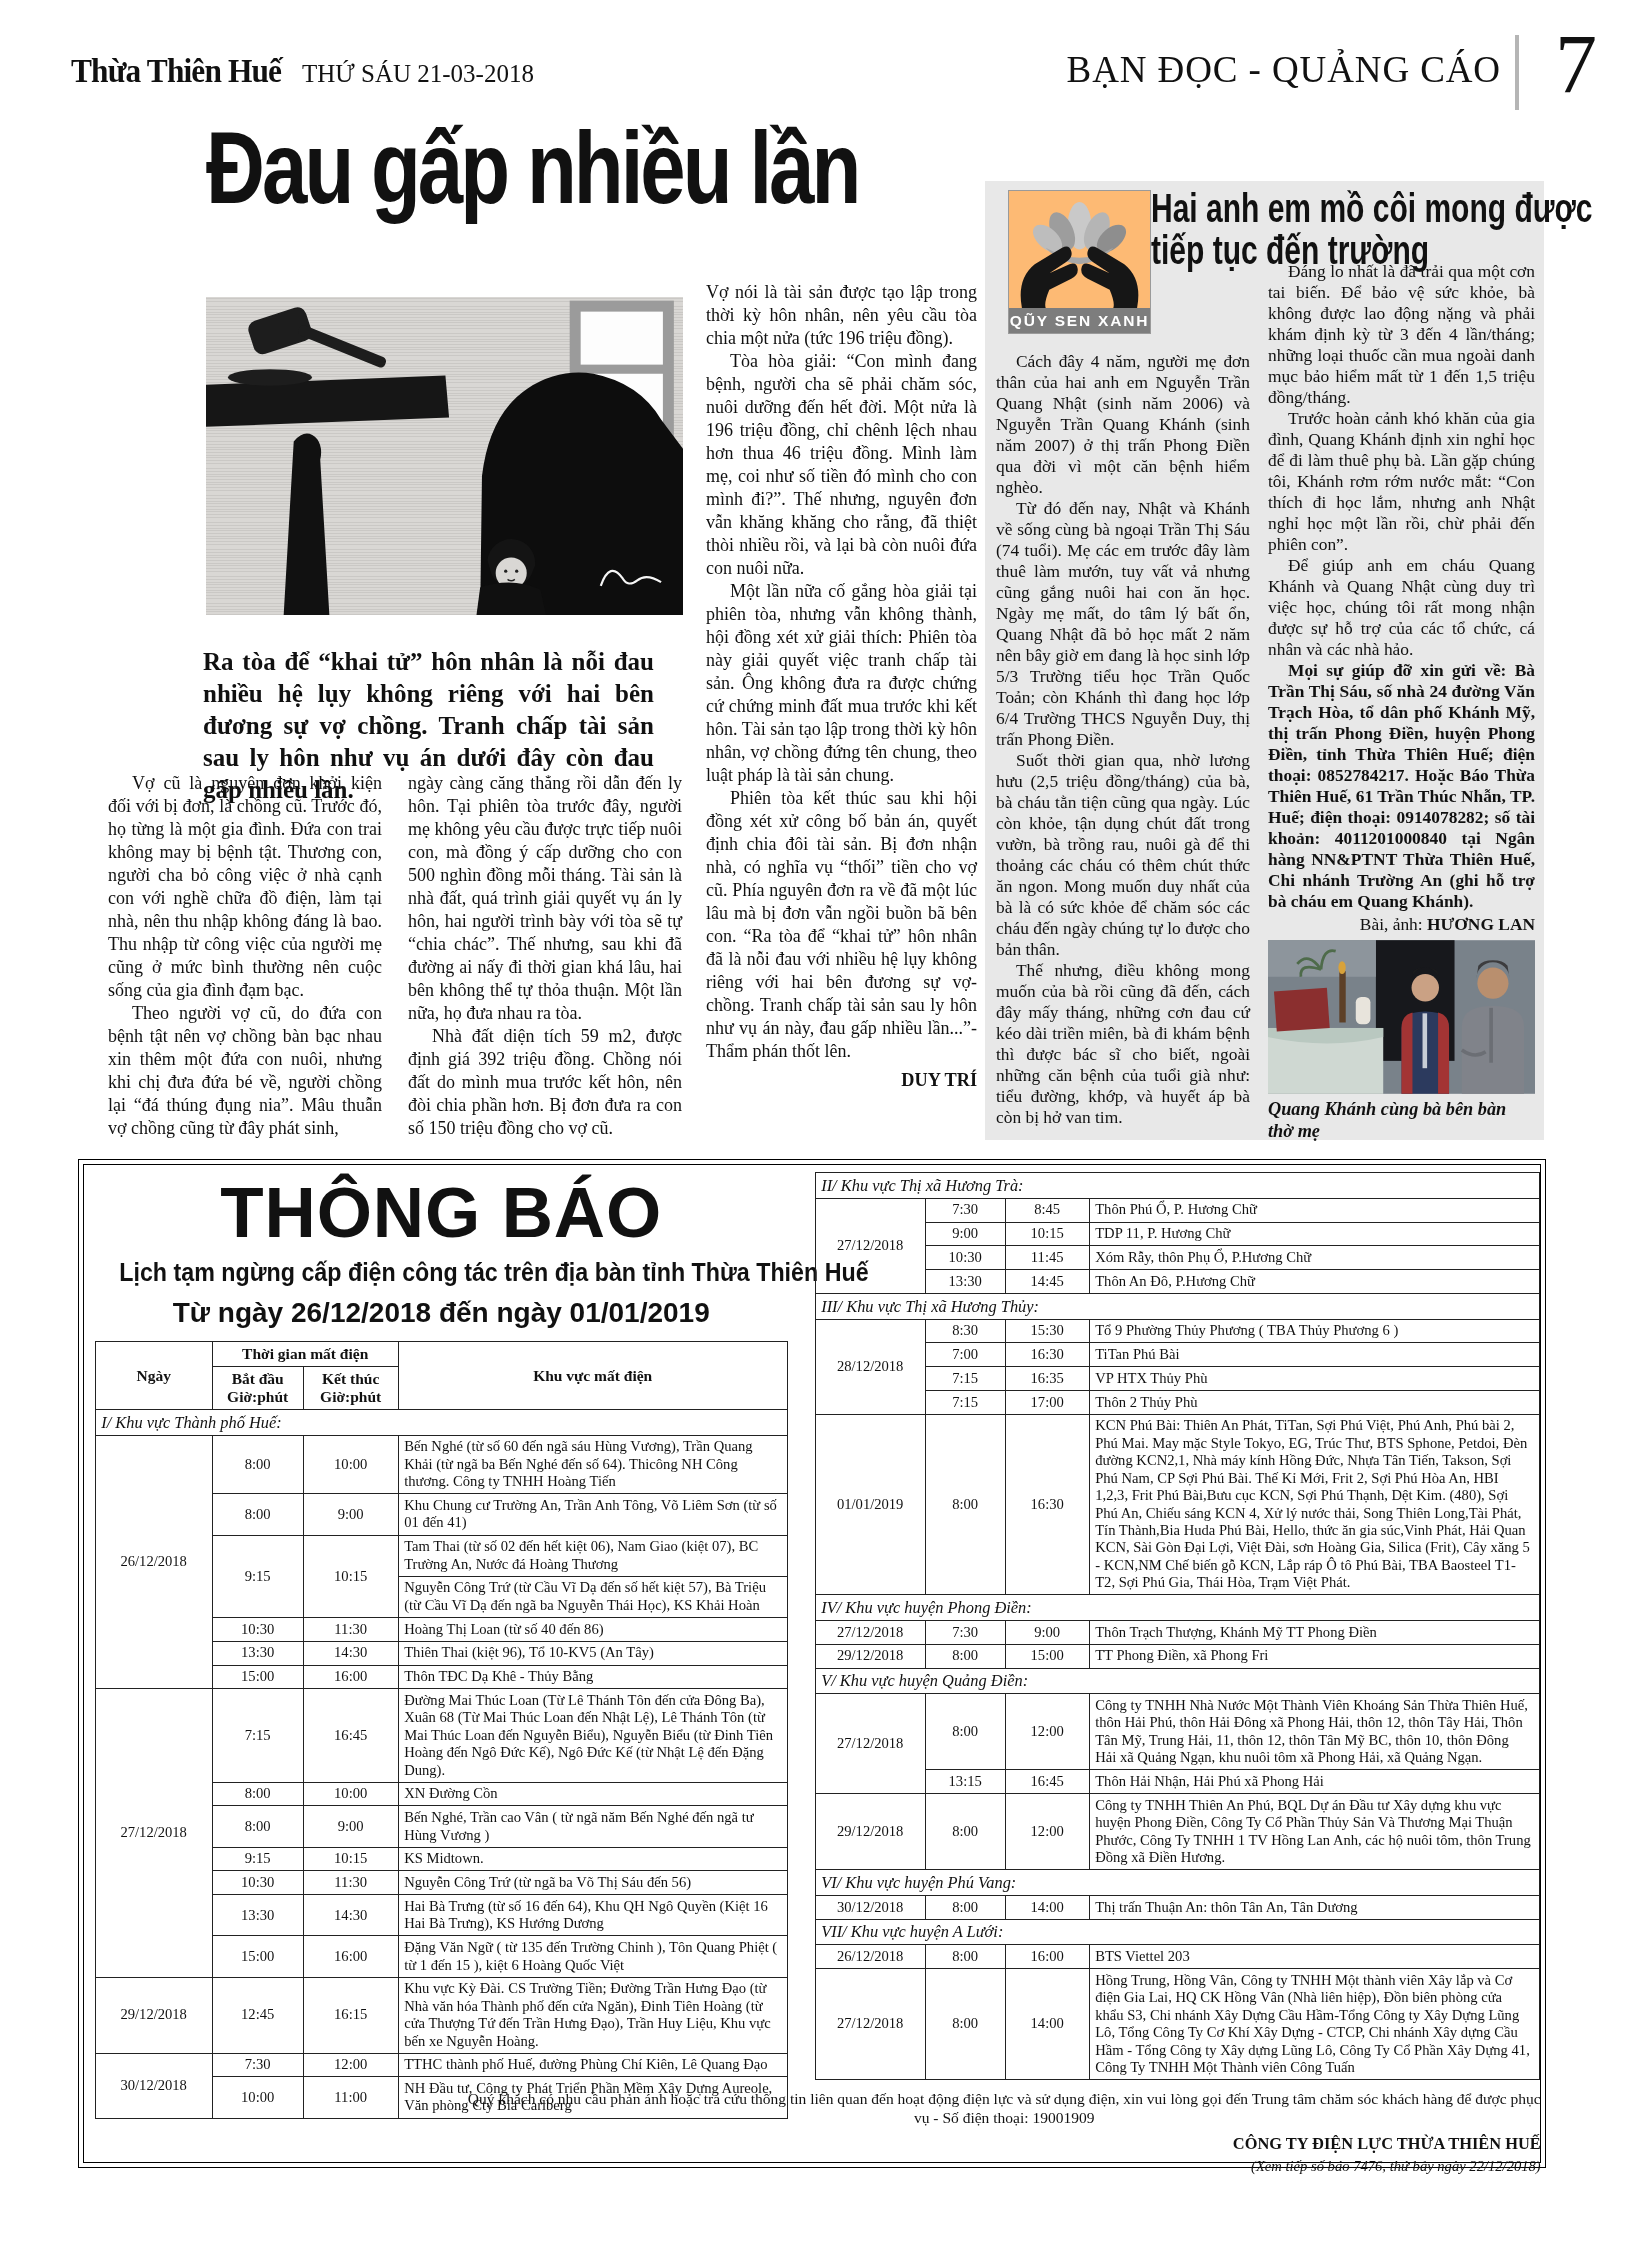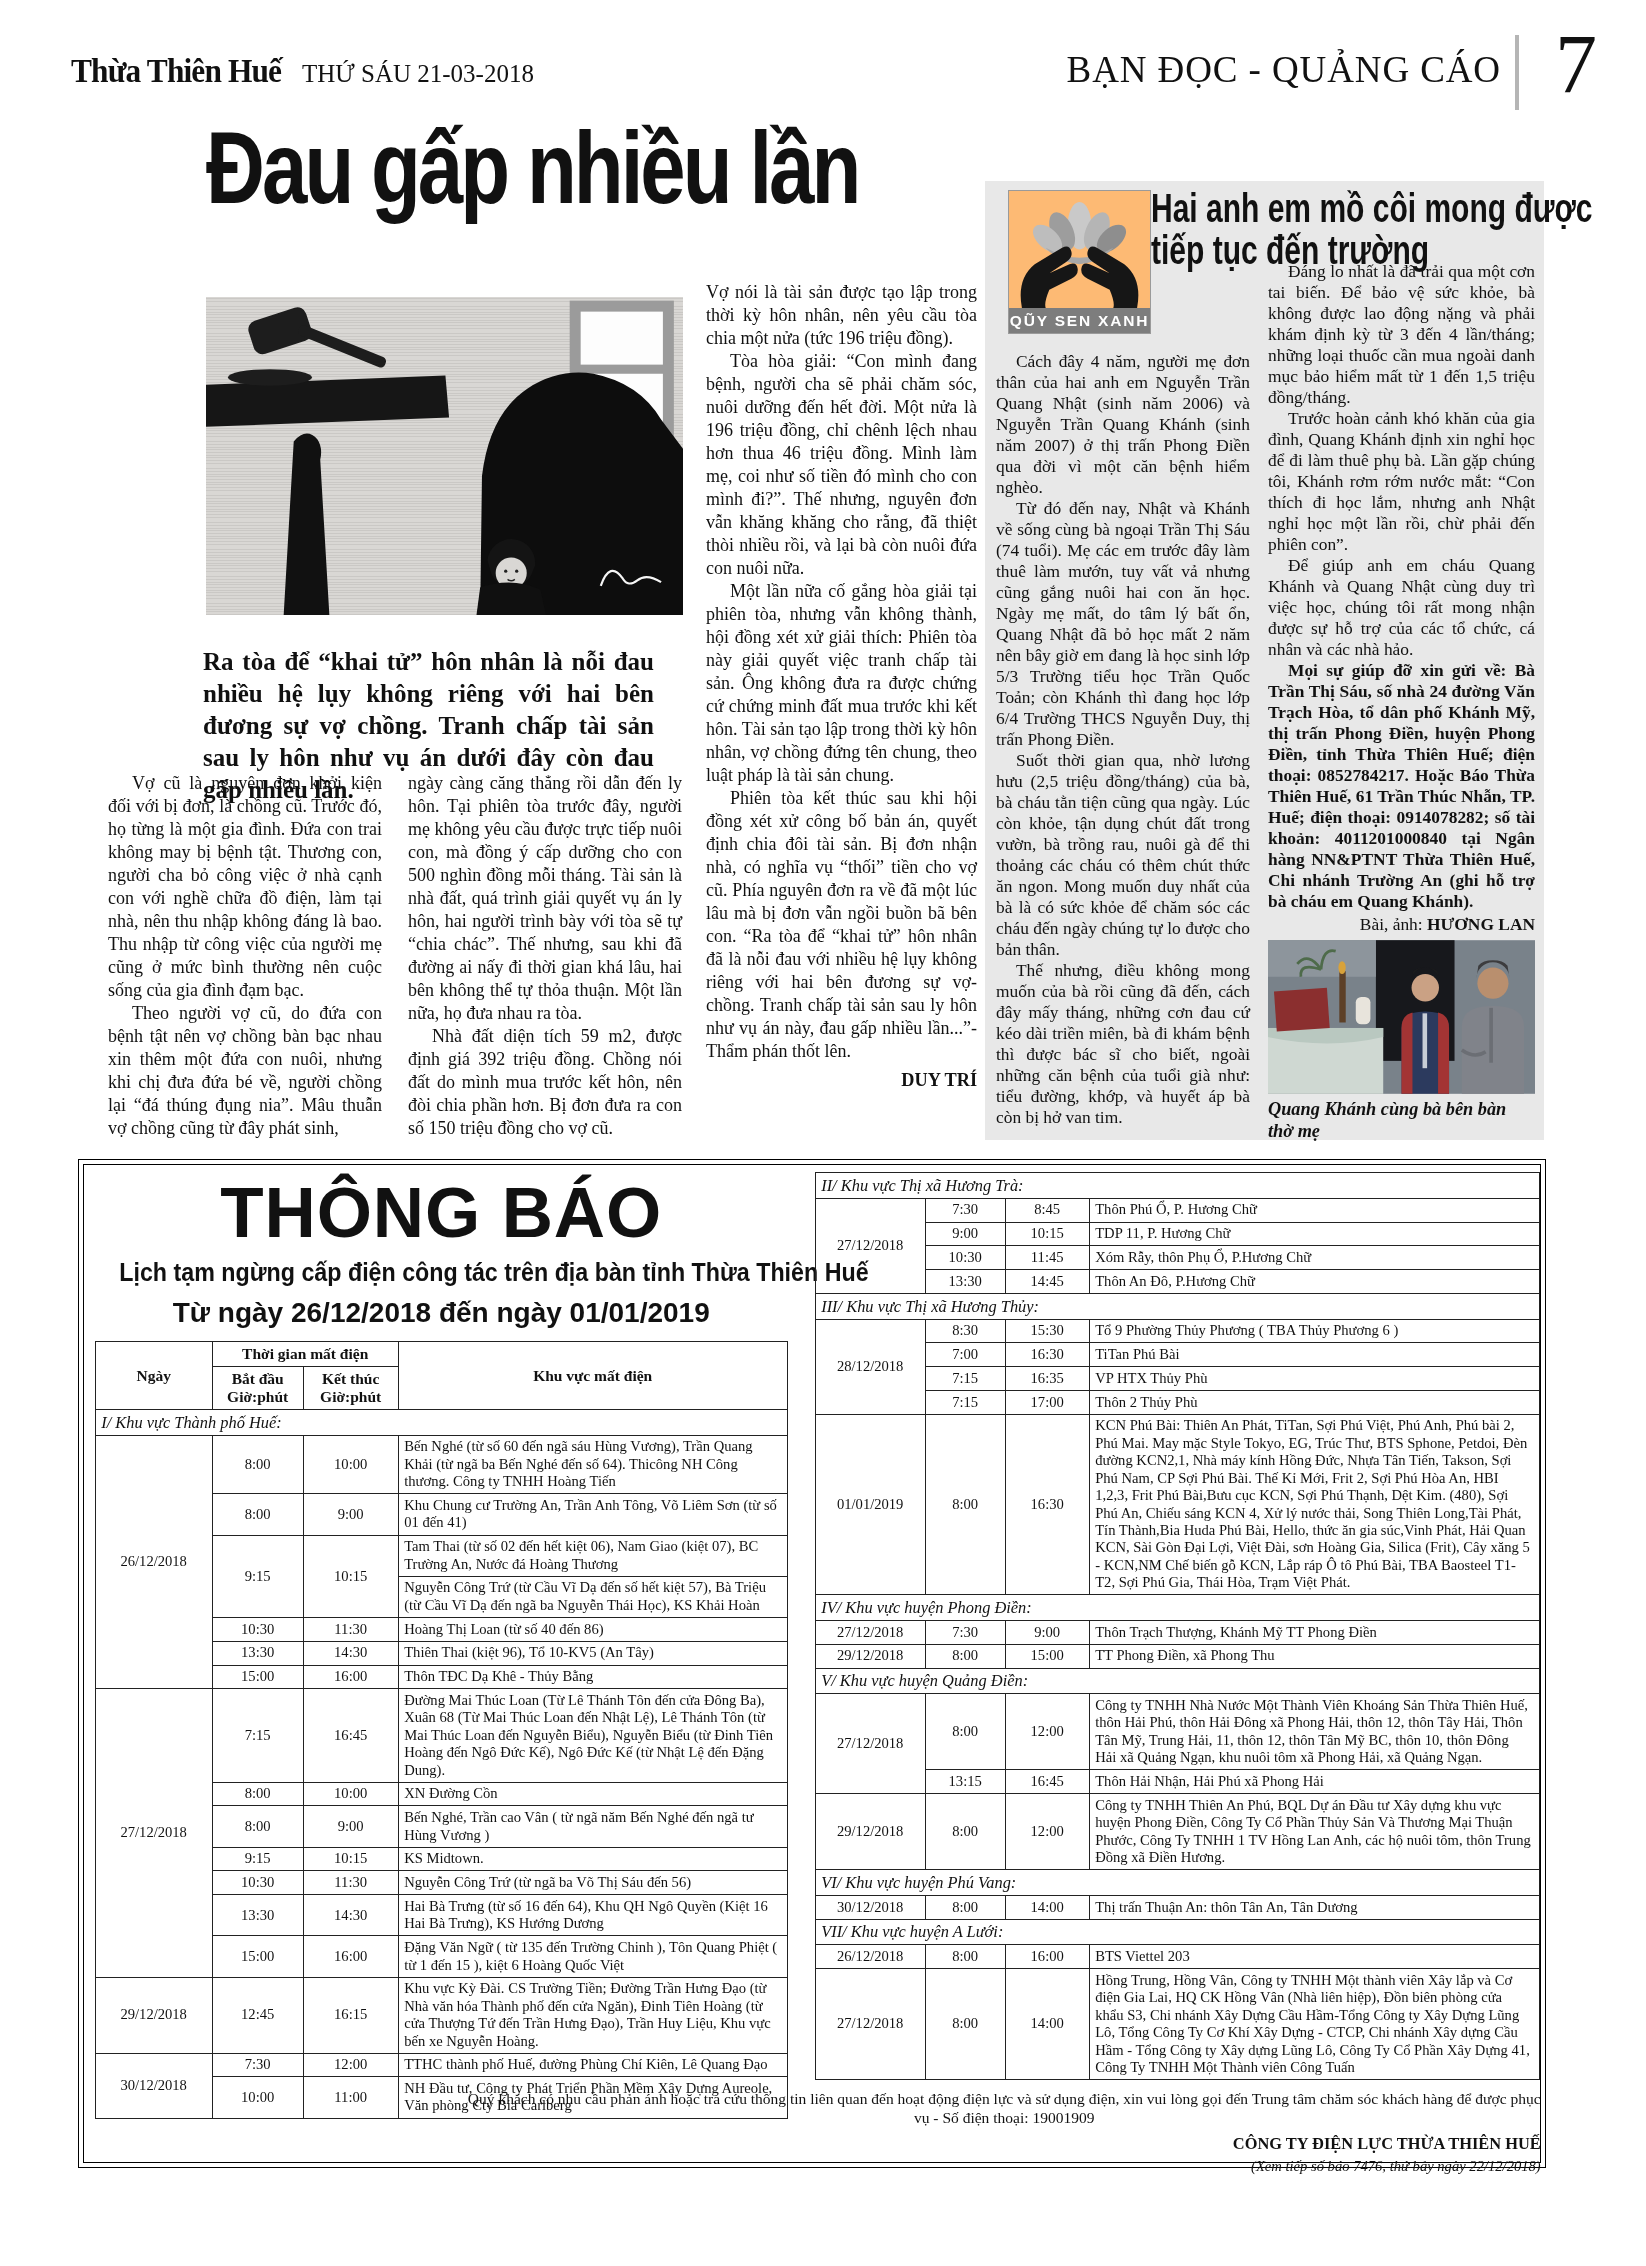--- a/index.html
+++ b/index.html
@@ -405,21 +405,21 @@
               <tr data-name="table-row">
                 <td class="c" data-name="date-cell">27/12/2018</td>
                 <td class="c" data-name="start-time-cell">7:30</td>
                 <td class="c" data-name="end-time-cell">9:00</td>
                 <td class="area" data-name="area-cell">Thôn Trạch Thượng, Khánh Mỹ TT Phong Điền</td>
               </tr>
               <tr data-name="table-row">
                 <td class="c" data-name="date-cell">29/12/2018</td>
                 <td class="c" data-name="start-time-cell">8:00</td>
                 <td class="c" data-name="end-time-cell">15:00</td>
-                <td class="area" data-name="area-cell">TT Phong Điền, xã Phong Thu</td>
+                <td class="area" data-name="area-cell">TT Phong Điền, xã Phong Fri</td>
               </tr>
               <tr data-name="table-section-row">
                 <td class="sec" data-name="table-section-label" colspan="4">V/ Khu vực huyện Quảng Điền:</td>
               </tr>
               <tr data-name="table-row">
                 <td class="c" rowspan="2" data-name="date-cell">27/12/2018</td>
                 <td class="c" data-name="start-time-cell">8:00</td>
                 <td class="c" data-name="end-time-cell">12:00</td>
                 <td class="area" data-name="area-cell">Công ty TNHH Nhà Nước Một Thành Viên Khoáng Sản Thừa Thiên Huế, thôn Hải Phú, thôn Hải Đông xã Phong Hải, thôn 12, thôn Tây Hải, Thôn Tân Mỹ, Trung Hải, 11, thôn 12, thôn Tân Mỹ BC, thôn 10, thôn Đông Hải xã Quảng Ngạn, khu nuôi tôm xã Phong Hải, xã Quảng Ngạn.</td>
               </tr>

